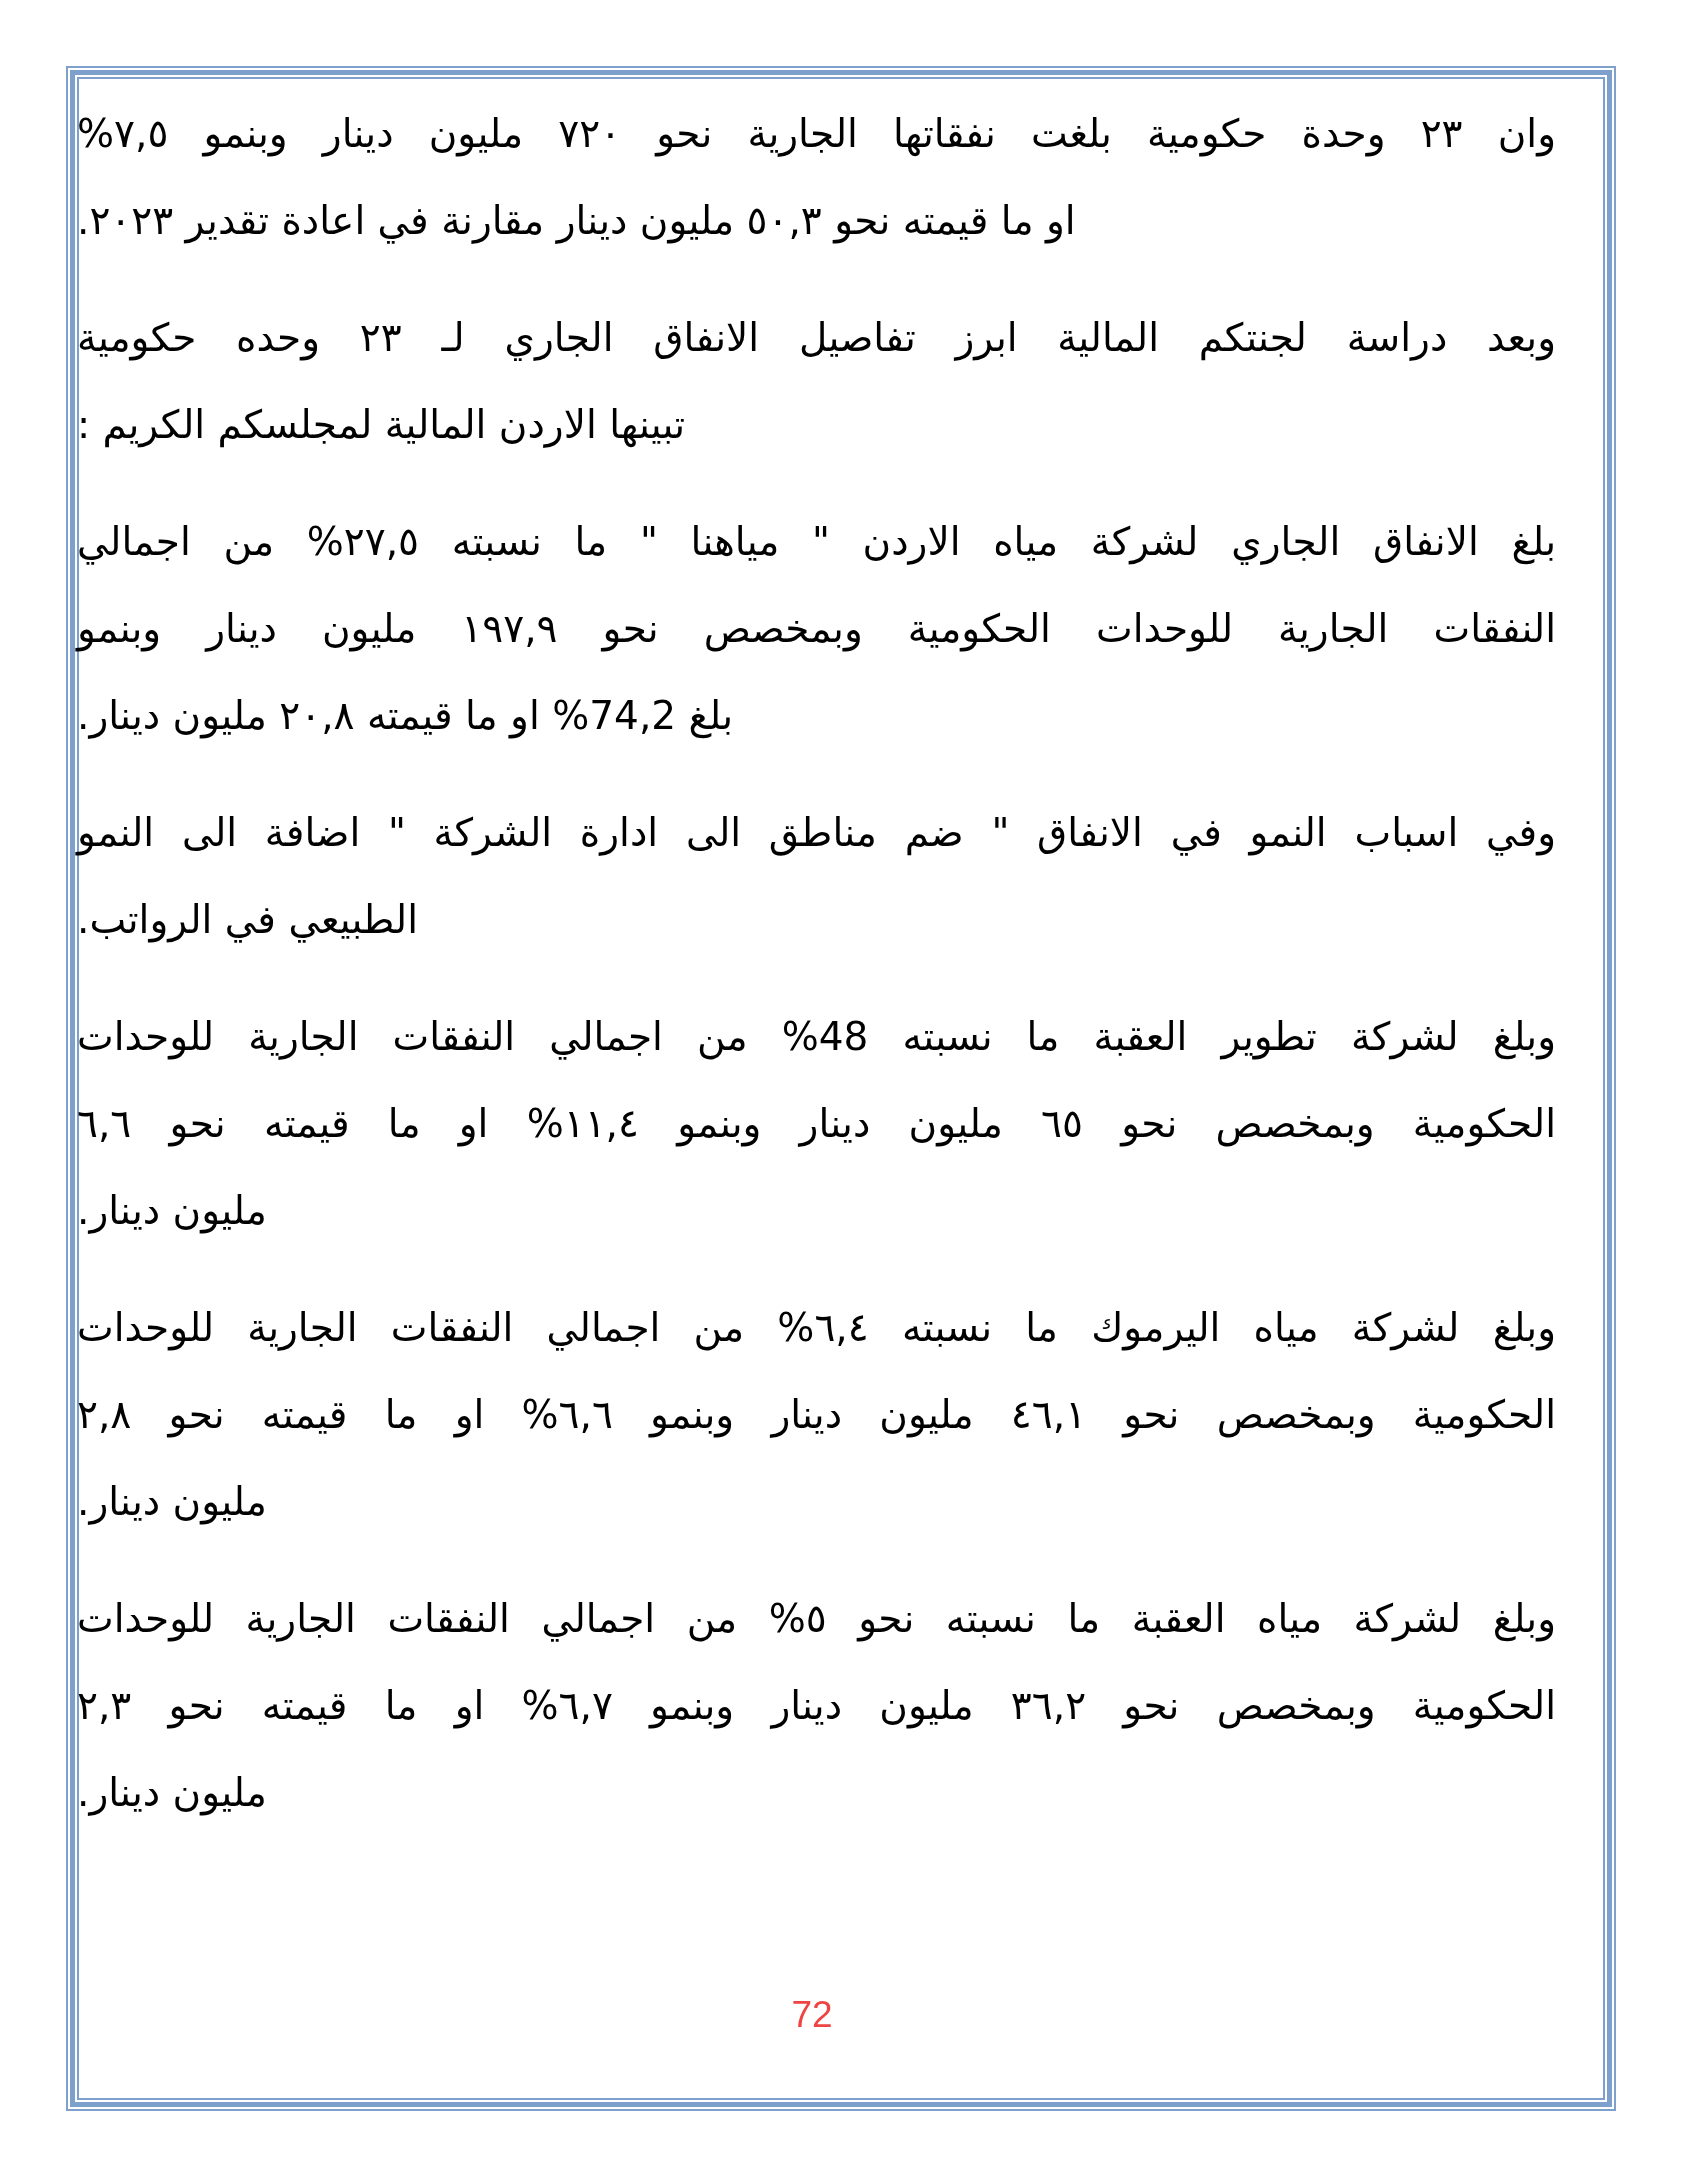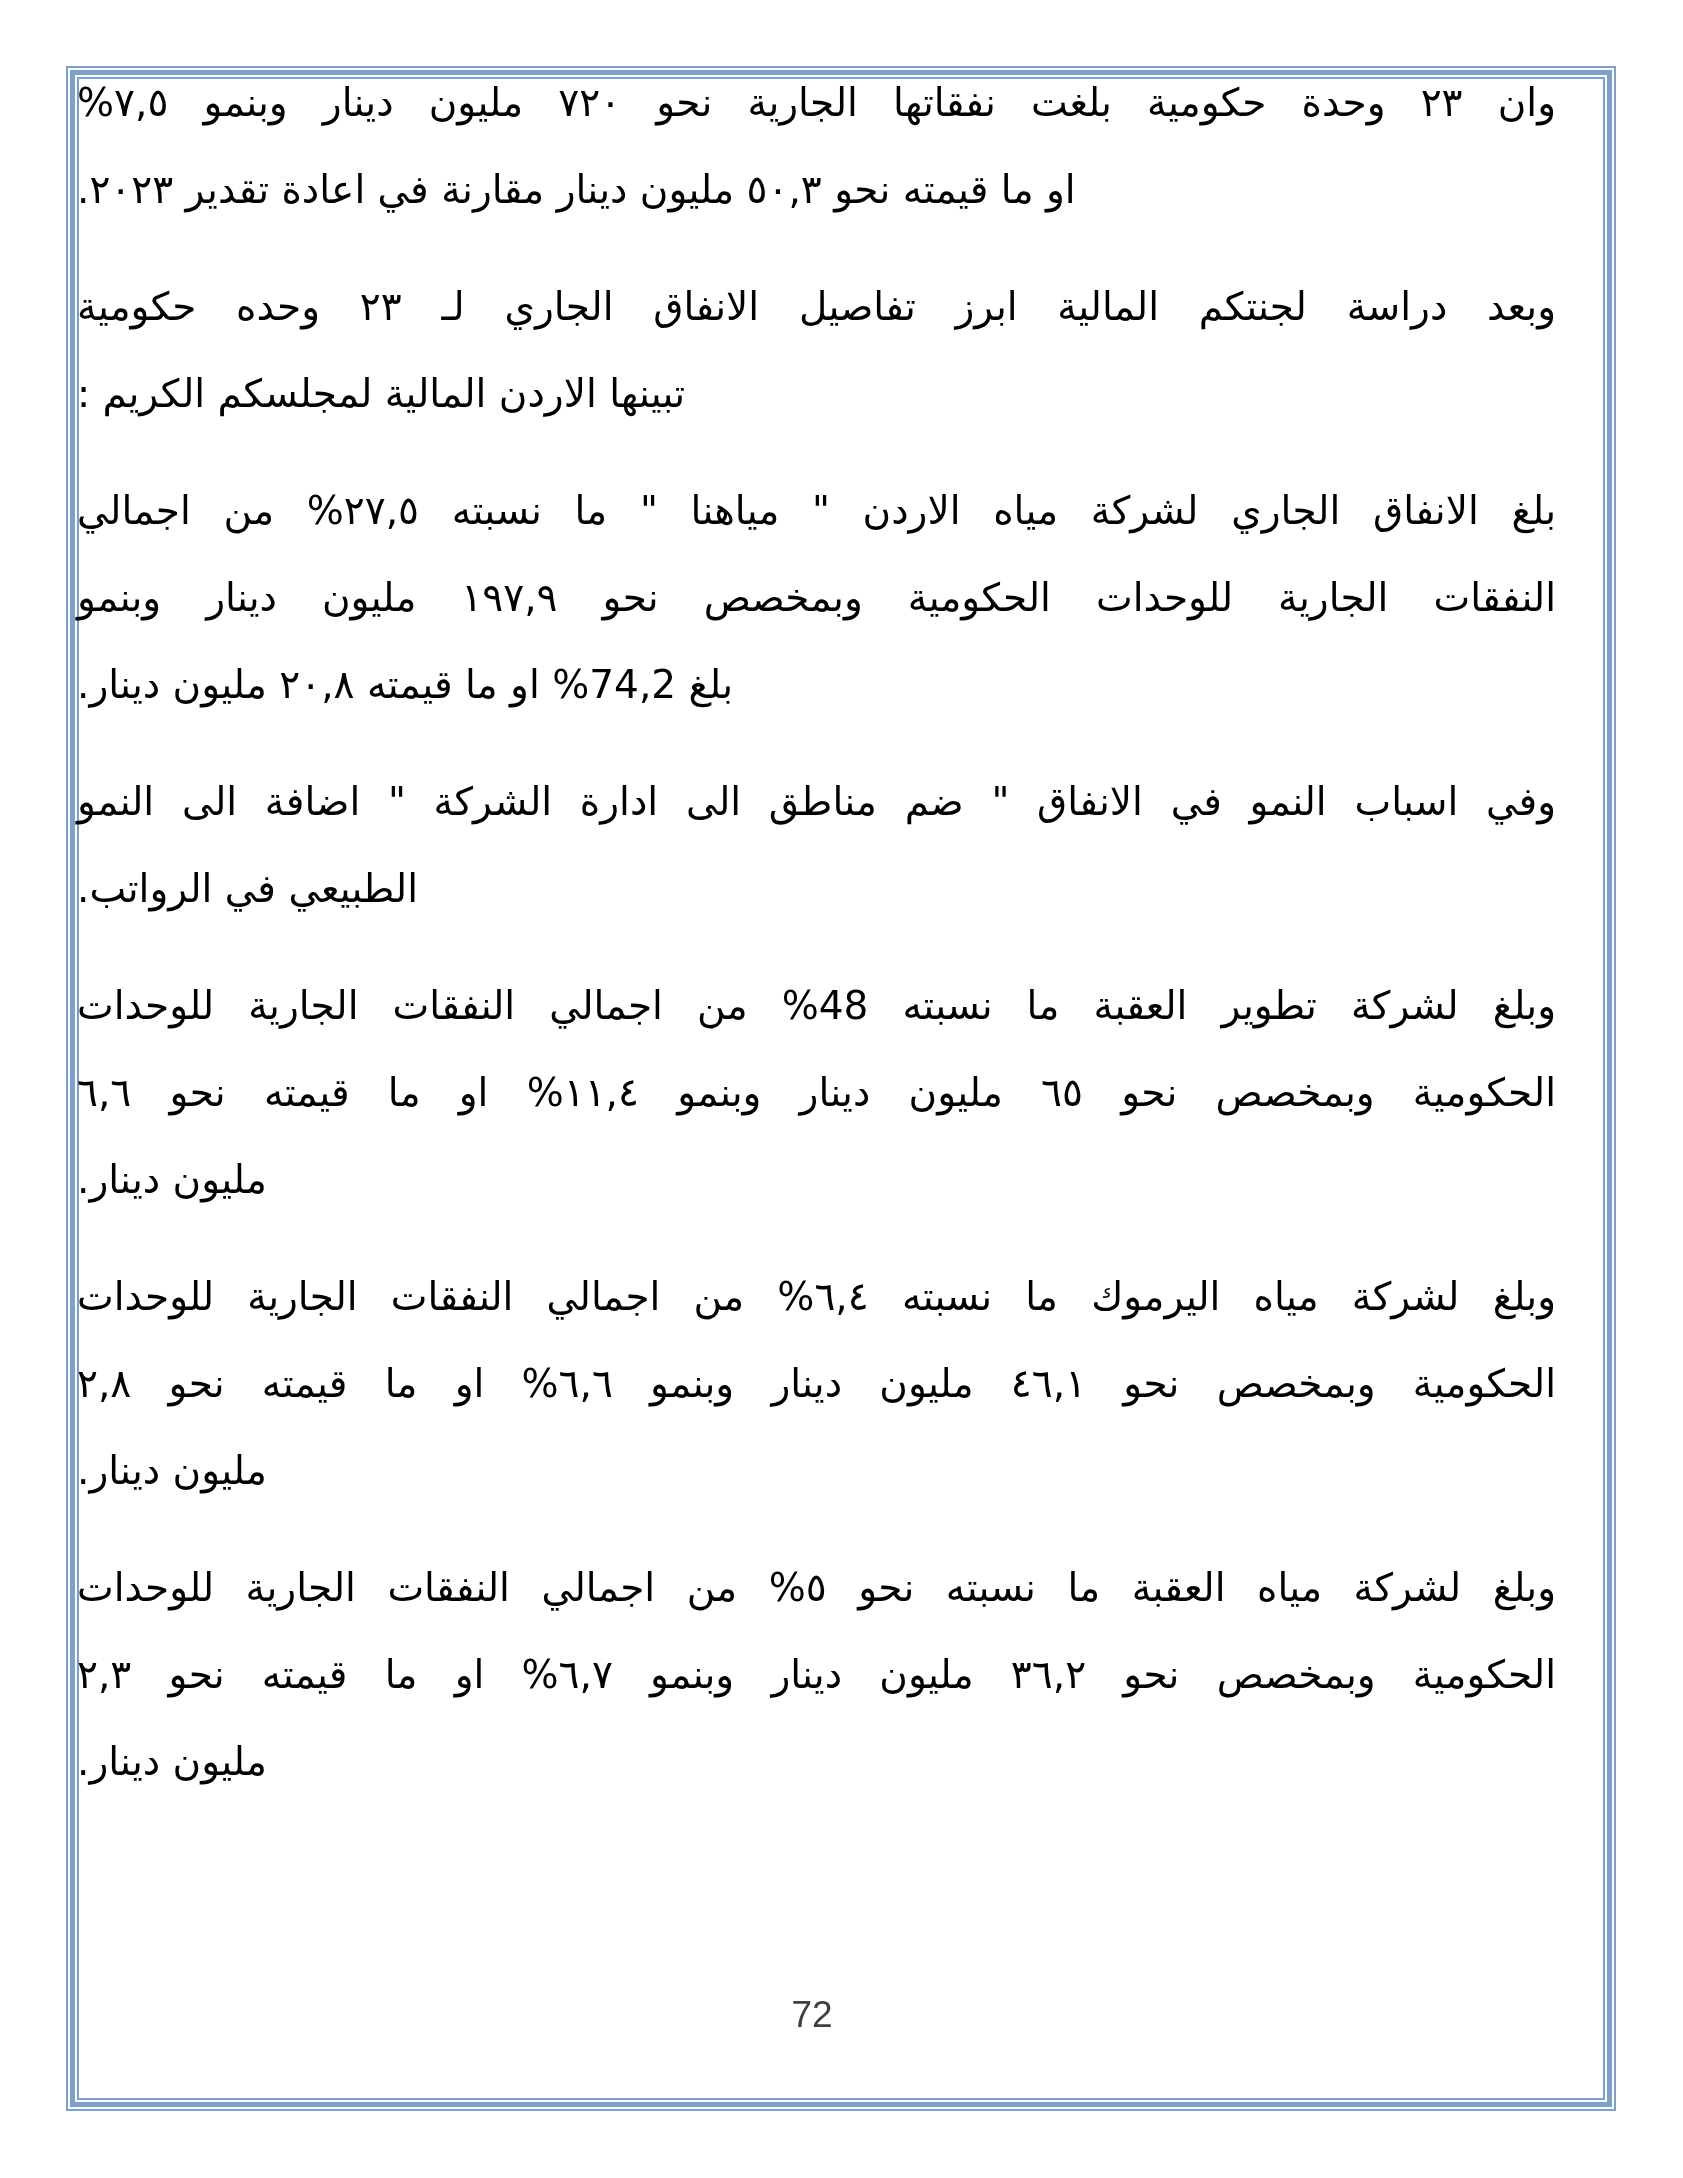--- a/index.html
+++ b/index.html
@@ -34,21 +34,21 @@
     inset: 2px;
     border: 2px solid var(--border-color, #7da0cd);
   }
   .content {
     position: absolute;
     top: 0;
     left: 0;
     right: 0;
     direction: rtl;
     unicode-bidi: embed;
-    padding: 59px 127px 0 77px;
+    padding: 90px 127px 0 77px;
   }
   .para {
     margin: 0 0 30px 0;
   }
   .line {
     font-size: 39px;
     line-height: 87px;
     text-align: left;
     color: #000;
   }
@@ -58,21 +58,21 @@
     text-justify: inter-word;
   }
   .page-number {
     position: absolute;
     top: 1994px;
     left: 0;
     right: 59px;
     text-align: center;
     font-family: "Liberation Sans", sans-serif;
     font-size: 37px;
-    color: #404040;
+    color: #ef4444;
   }
 </style>
 </head>
 <body>
 
 <div class="page">
   <div class="border-outer">
     <div class="border-mid">
       <div class="border-inner"></div>
     </div>

